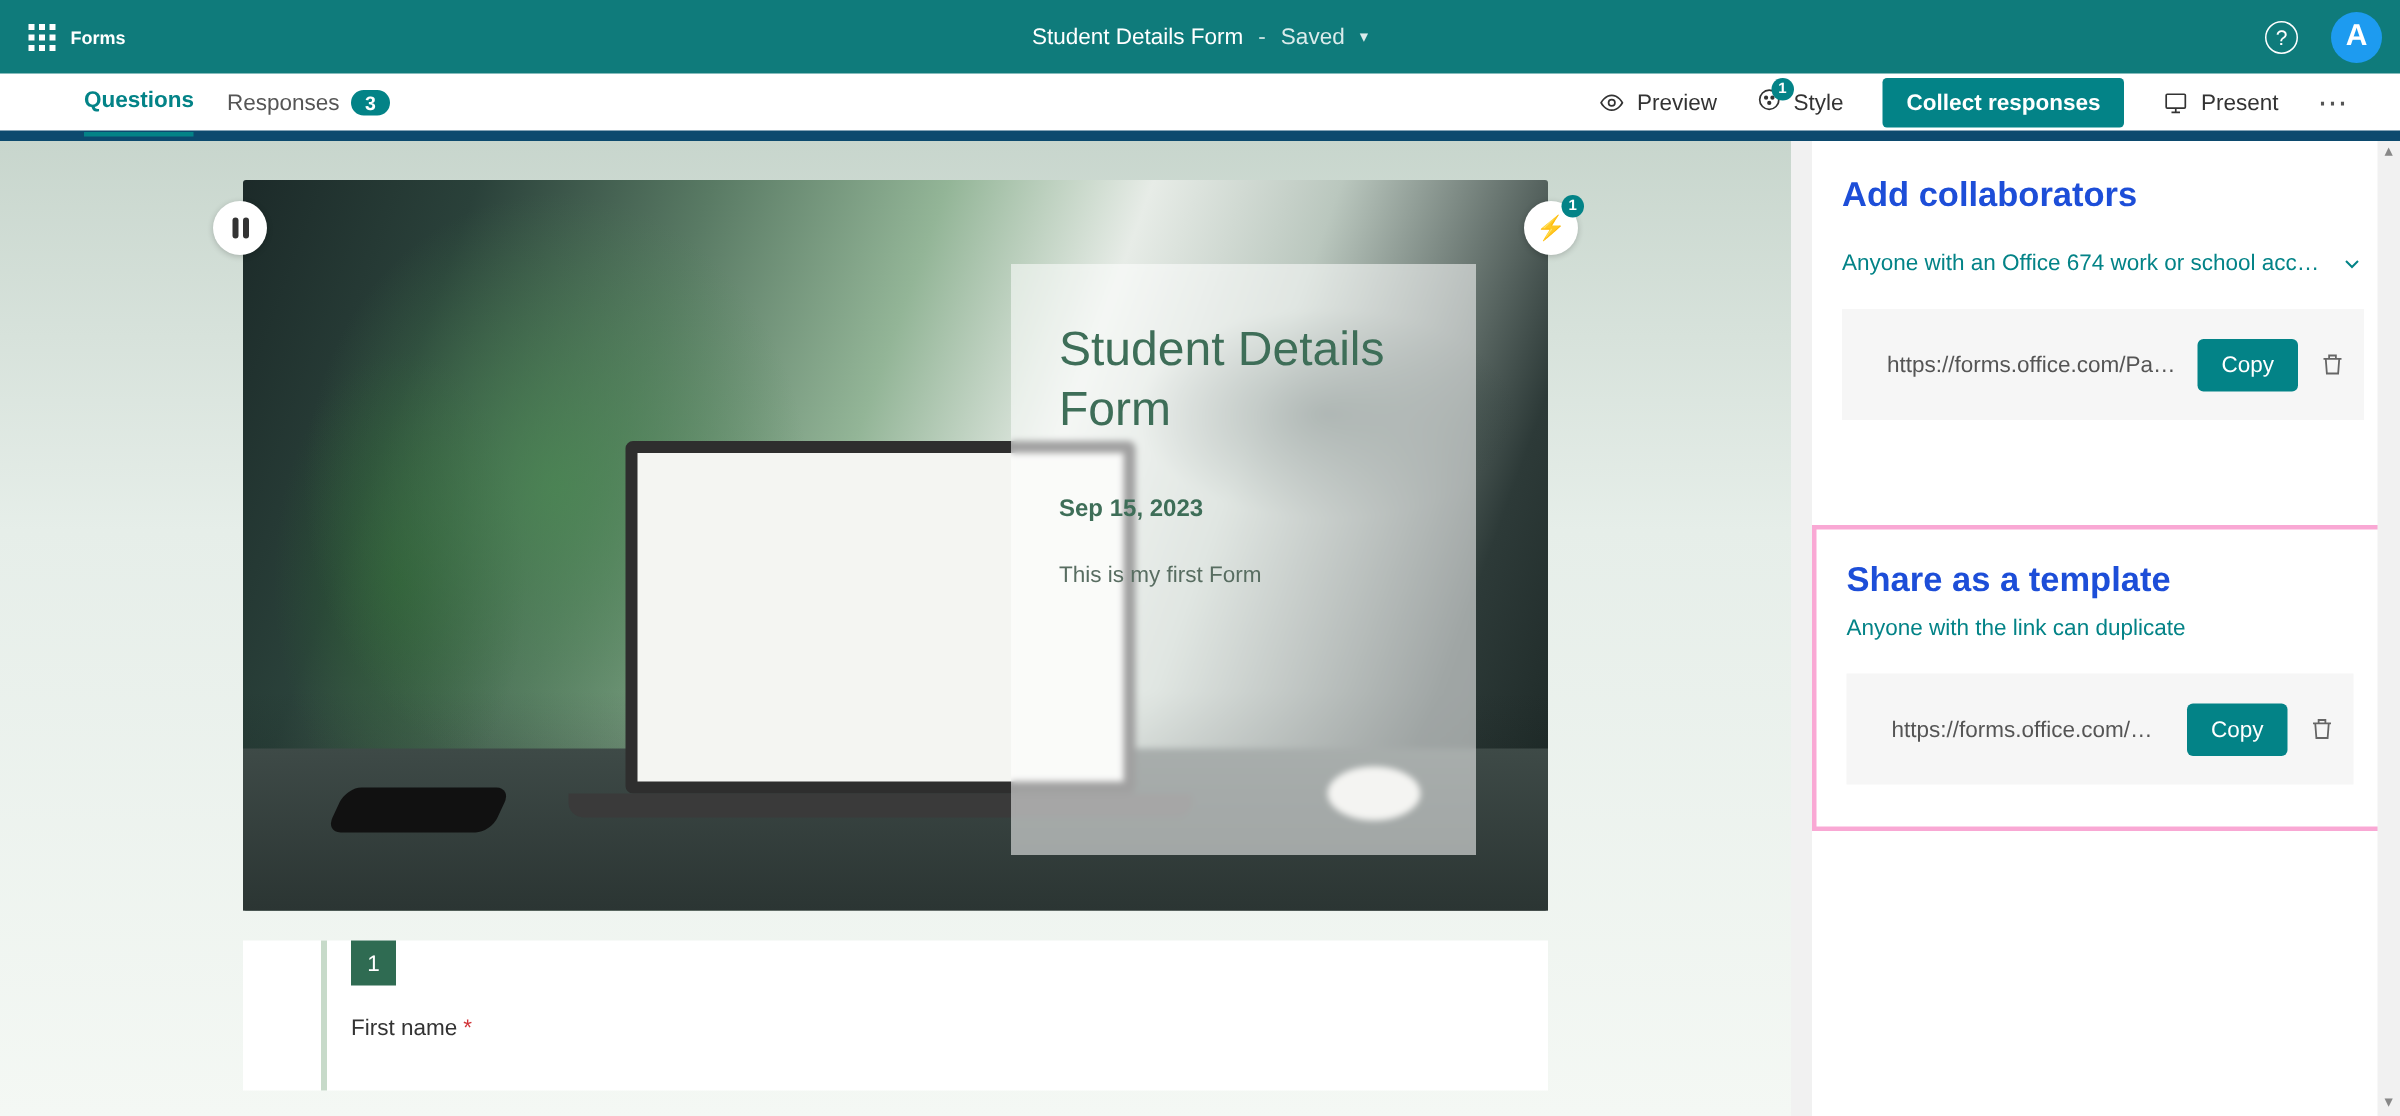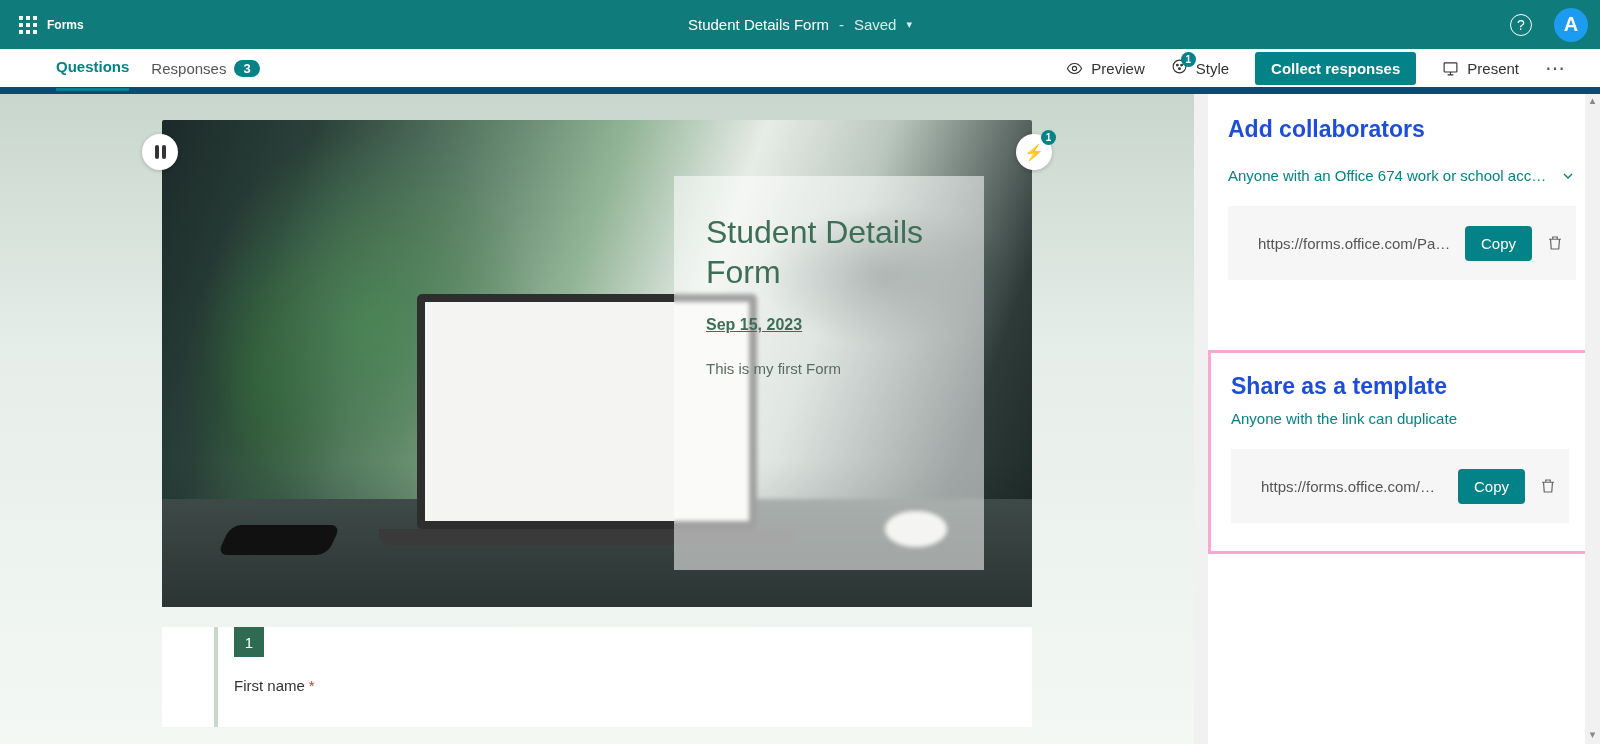--- a/index.html
+++ b/index.html
@@ -108,21 +108,21 @@
   }
   .mouse {
     position: absolute; right: 85px; bottom: 60px; width: 62px; height: 36px;
     background: #e7e7e2; border-radius: 50%;
   }
   .overlay-card {
     position: absolute; right: 48px; top: 56px; width: 310px; height: 394px;
     background: rgba(255,255,255,.55); backdrop-filter: blur(2px); padding: 36px 32px;
   }
   .overlay-title { font-size: 32px; color: #3e6e58; font-weight: 400; line-height: 1.25; }
-  .overlay-date { margin-top: 24px; font-size: 16px; color: #3e6e58; font-weight: 600; text-decoration: underline; }
+  .overlay-date { margin-top: 39px; font-size: 16px; color: #3e6e58; font-weight: 600; }
   .overlay-desc { margin-top: 26px; font-size: 15px; color: #586d61; }
 
   .pill-btn {
     position: absolute; width: 36px; height: 36px; background: #fff; border-radius: 50%;
     box-shadow: 0 1px 4px rgba(0,0,0,.2); display: flex; align-items: center; justify-content: center;
     cursor: pointer; z-index: 5;
   }
   .pill-btn.left { left: -20px; top: 14px; }
   .pill-btn.right { right: -20px; top: 14px; }
   .pill-btn.left span { display: flex; gap: 3px; }

